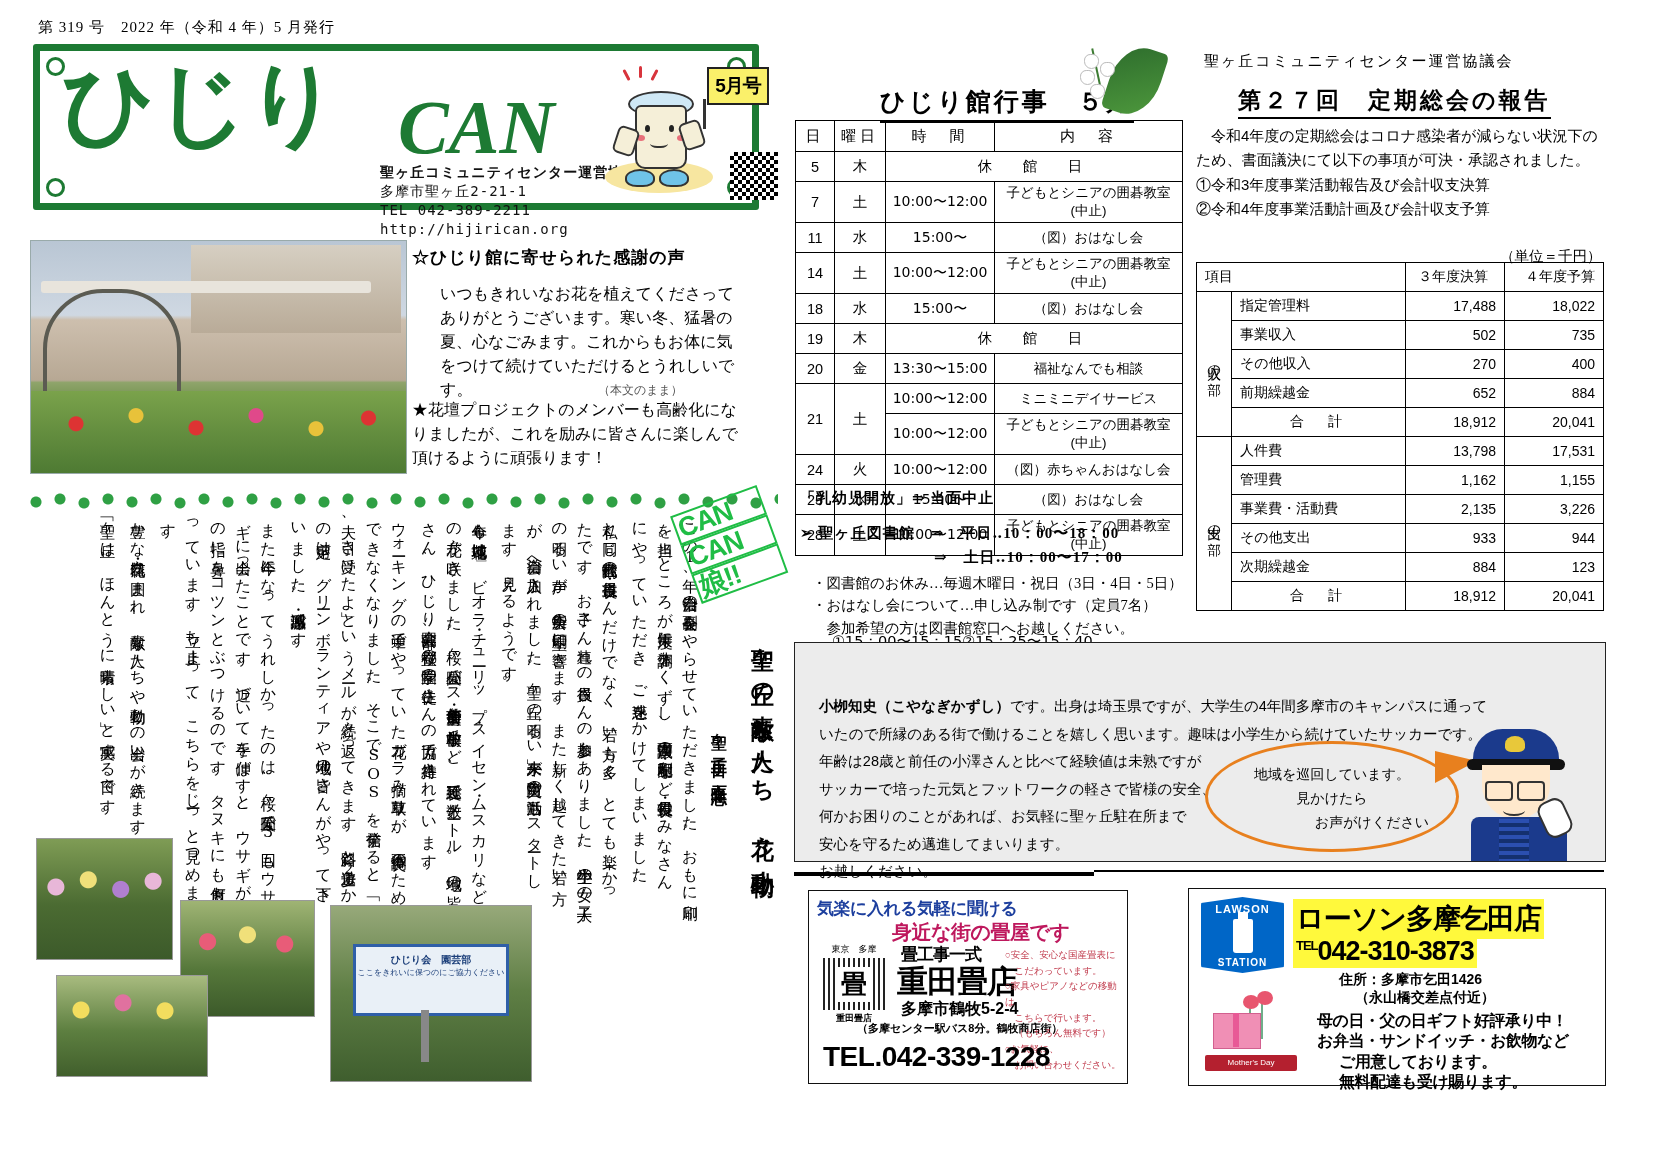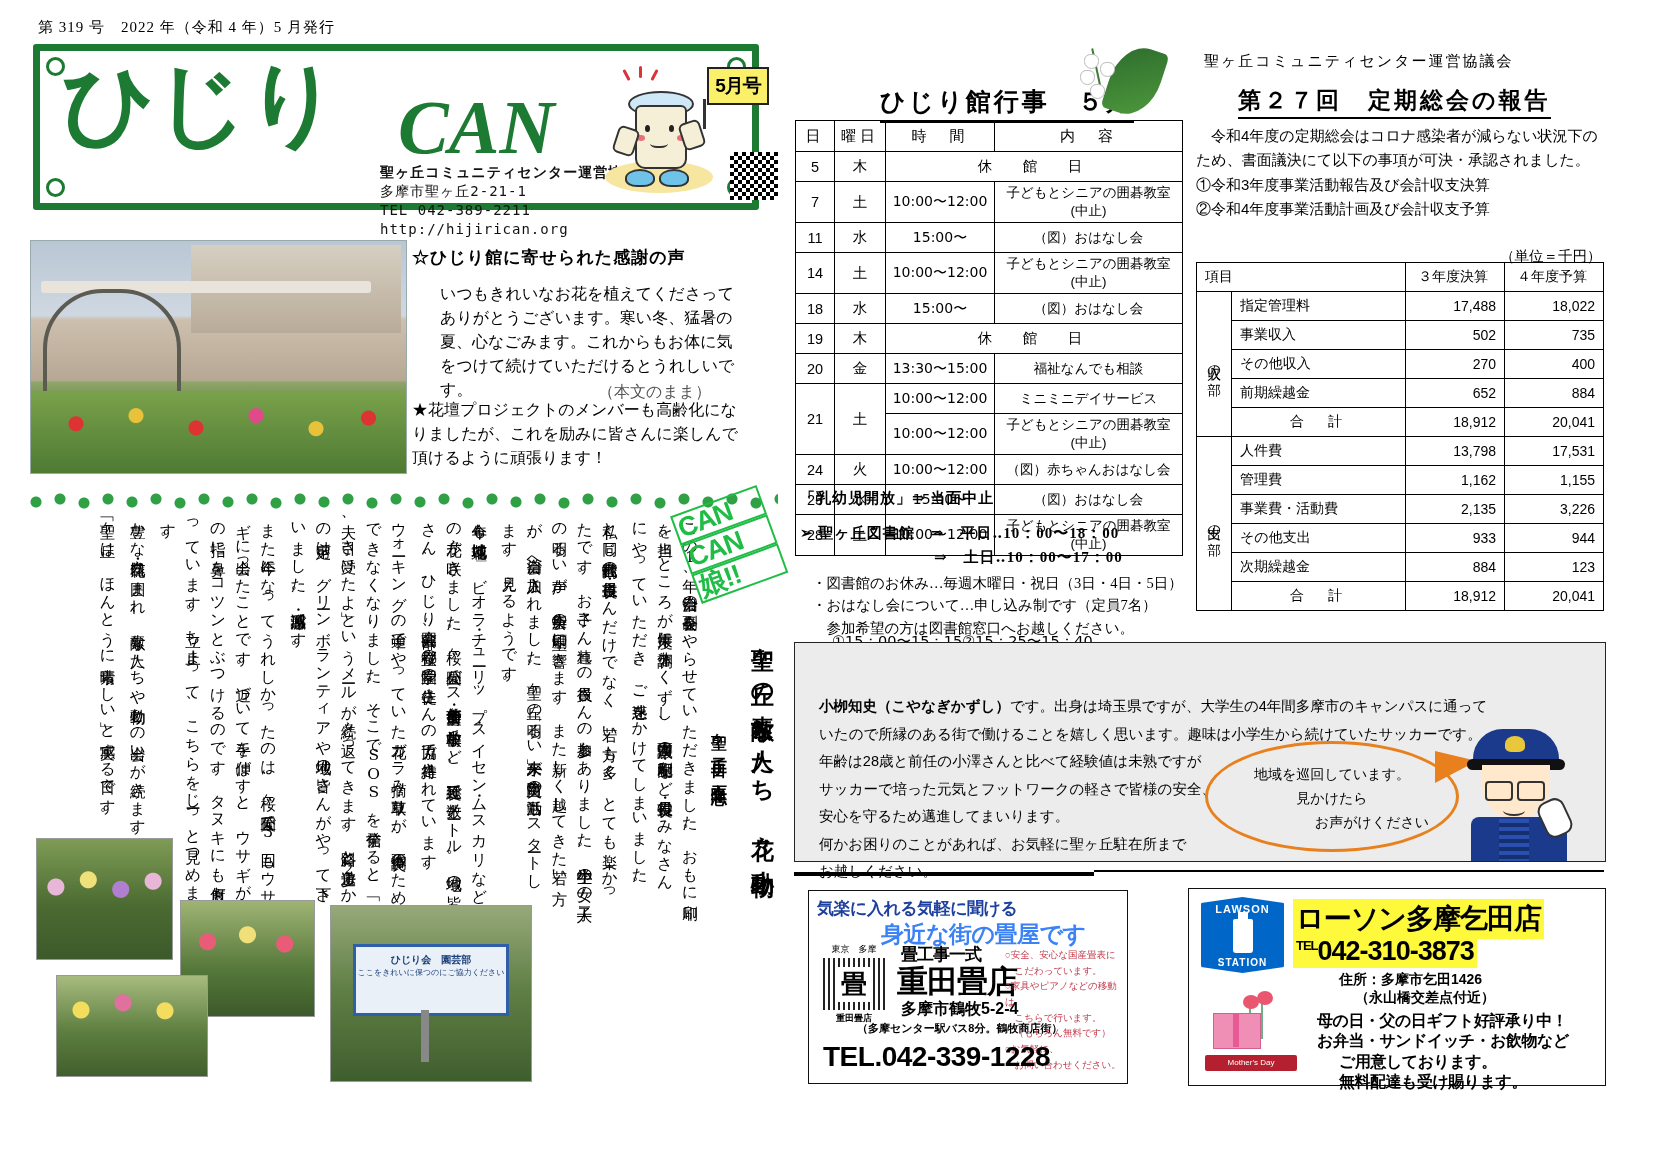--- a/index.html
+++ b/index.html
@@ -70,21 +70,21 @@
           radial-gradient(circle at 44% 45%,#d33 0 7px,transparent 8px),
           radial-gradient(circle at 60% 30%,#e0498a 0 7px,transparent 8px),
           radial-gradient(circle at 76% 46%,#e8c23a 0 7px,transparent 8px),
           radial-gradient(circle at 90% 33%,#d33 0 7px,transparent 8px),
           linear-gradient(#7aa24b,#4e7a33);}
 
   
   #thanks-head{left:412px;top:246px;font-size:17px;font-weight:bold;letter-spacing:1px;}
   #thanks-body{left:440px;top:282px;width:300px;font-size:16px;line-height:1.5;
         font-family:"DejaVu Serif",serif;}
-  #thanks-note{left:598px;top:382px;font-size:16px;color:#555;}
+  #thanks-note{left:598px;top:382px;font-size:12px;color:#555;}
   #flower-note{left:412px;top:398px;width:330px;font-size:16px;line-height:1.5;}
 
   
   .clover-band{height:20px;
         background:
           radial-gradient(circle at 10px 10px,#2fa044 0 5px,transparent 6px),
           radial-gradient(circle at 34px 7px,#2fa044 0 5px,transparent 6px),
           radial-gradient(circle at 58px 11px,#2fa044 0 5px,transparent 6px),
           radial-gradient(circle at 82px 7px,#2fa044 0 5px,transparent 6px);
         background-size:96px 20px;background-repeat:repeat-x;}
@@ -228,22 +228,22 @@
 
   
   .hrule{background:#000;height:4px;}
   #rule-left{left:794px;top:872px;width:300px;}
   #rule-right{left:1094px;top:870px;width:510px;height:2px;}
 
   
   #ad-tatami{left:808px;top:890px;width:318px;height:192px;border:1px solid #111;background:#fff;}
   #tat-top1{position:absolute;left:8px;top:6px;font-size:17px;font-weight:bold;
         color:#1d3f9e;font-family:"Liberation Sans",sans-serif;letter-spacing:-0.5px;}
-  #tat-top2{position:absolute;left:72px;top:28px;font-size:23px;font-weight:bold;
-        color:#3b82f6;font-family:"Liberation Sans",sans-serif;letter-spacing:-0.5px;}
+  #tat-top2{position:absolute;left:83px;top:28px;font-size:20px;font-weight:bold;
+        color:#be185d;font-family:"Liberation Sans",sans-serif;letter-spacing:-0.5px;}
   #tat-mark{position:absolute;left:10px;top:52px;width:70px;height:86px;text-align:center;}
   #tat-mark .tk{font-size:9px;font-family:"Liberation Sans",sans-serif;}
   #tat-mark .box{margin:2px auto 0;width:62px;height:52px;
         background:repeating-linear-gradient(90deg,#222 0 2px,#fff 2px 5px);
         display:flex;align-items:center;justify-content:center;}
   #tat-mark .box span{background:#fff;font-size:26px;font-weight:bold;padding:0 3px;}
   #tat-mark .nm{font-size:9px;font-weight:bold;margin-top:2px;}
   #tat-name1{position:absolute;left:92px;top:52px;font-size:17px;font-weight:bold;
         font-family:"Liberation Sans",sans-serif;letter-spacing:-1px;}
   #tat-name2{position:absolute;left:88px;top:70px;font-size:31px;font-weight:bold;
@@ -491,21 +491,21 @@
 <div class="abs" id="gm-body" style="white-space:pre-line;">　令和4年度の定期総会はコロナ感染者が減らない状況下のため、書面議決にて以下の事項が可決・承認されました。
 ①令和3年度事業活動報告及び会計収支決算
 ②令和4年度事業活動計画及び会計収支予算</div>
 <div class="abs" id="gm-unit">（単位＝千円）</div>
 
 <table class="grid" id="fin-table">
   <thead>
       <tr>
     <th colspan="2" class="lbl">項目</th>
     <th class="num" style="text-align:center">３年度決算</th>
-    <th class="num" style="text-align:center">４年度予算</th>
+    <th class="num" style="">４年度予算</th>
   </tr>
     </thead>
   <tbody id="fin-body">
       <tr>
         <td class="side" rowspan="5">
           <div>収入の部</div>
         </td>
         <td class="lbl">指定管理料</td>
         <td class="num">17,488</td>
         <td class="num">18,022</td>
@@ -565,22 +565,22 @@
       </tr>
     </tbody>
 </table>
 
 <div class="abs" id="police-box">
   <div id="police-body">
     <div><b>小栁知史（こやなぎかずし）</b><span>です。出身は埼玉県ですが、大学生の4年間多摩市のキャンパスに通って</span></div>
     <div>いたので所縁のある街で働けることを嬉しく思います。趣味は小学生から続けていたサッカーです。</div>
     <div>年齢は28歳と前任の小澤さんと比べて経験値は未熟ですが</div>
     <div>サッカーで培った元気とフットワークの軽さで皆様の安全、</div>
+    <div>何かお困りのことがあれば、お気軽に聖ヶ丘駐在所まで</div>
     <div>安心を守るため邁進してまいります。</div>
-    <div>何かお困りのことがあれば、お気軽に聖ヶ丘駐在所まで</div>
     <div>お越しください。</div>
   </div>
   <div id="bubble">
     <div class="l" style="top:22px;">地域を巡回しています。</div>
     <div class="l" style="top:46px;">見かけたら</div>
     <div class="l" style="top:70px;padding-left:40px;">お声がけください</div>
   </div>
   <div id="bubble-tail"></div>
   <div id="cop">
     <div class="cap"></div>

